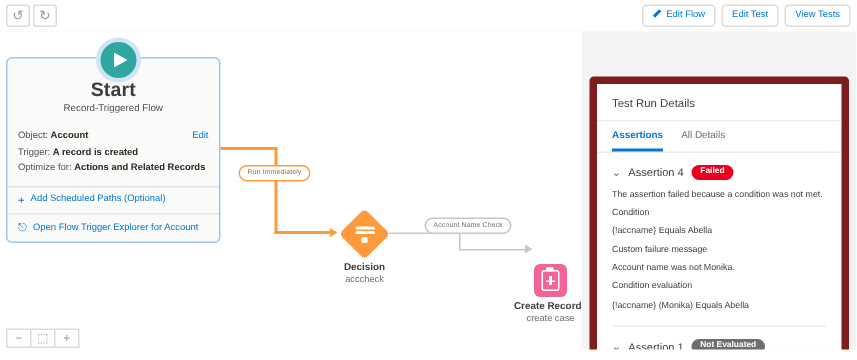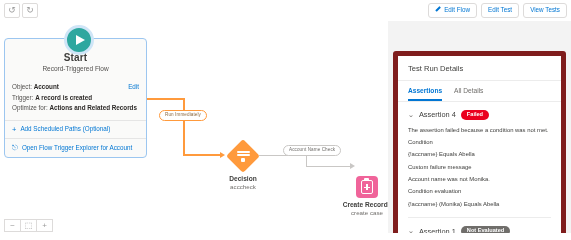--- a/index.html
+++ b/index.html
@@ -25,21 +25,21 @@
 
   .canvas{position:absolute;left:0;top:21px;width:388px;height:212px;background:#fff;overflow:hidden;}
 
   
   .start-node{
     position:absolute;left:4px;top:17px;width:143px;
     background:#fafaf9;border:1px solid #9cc6f0;border-radius:4px;
     box-sizing:border-box;
   }
   .start-head{padding:13px 0 5px;text-align:center;}
-  .start-title{font-size:10px;font-weight:bold;color:#3e3e3c;letter-spacing:.1px;}
+  .start-title{font-size:13px;font-weight:bold;color:#3e3e3c;letter-spacing:.1px;}
   .start-sub{font-size:6.5px;color:#514f4d;margin-top:2px;}
   .start-body{padding:4px 7px 5px;}
   .srow{font-size:6.3px;color:#514f4d;margin:2px 0;line-height:1.35;position:relative;}
   .srow b{color:#2b2826;font-weight:bold;}
   .edit-link{position:absolute;right:0;top:0;color:#0176d3;font-size:6.3px;cursor:pointer;}
   .start-foot{border-top:1px solid #e5e5e5;padding:4px 7px;}
   .foot-link{font-size:6.3px;color:#0176d3;display:flex;align-items:center;gap:4px;cursor:pointer;line-height:1.3;}
   .foot-ico{font-size:7.5px;color:#0176d3;display:inline-block;}
 
   .start-play{

